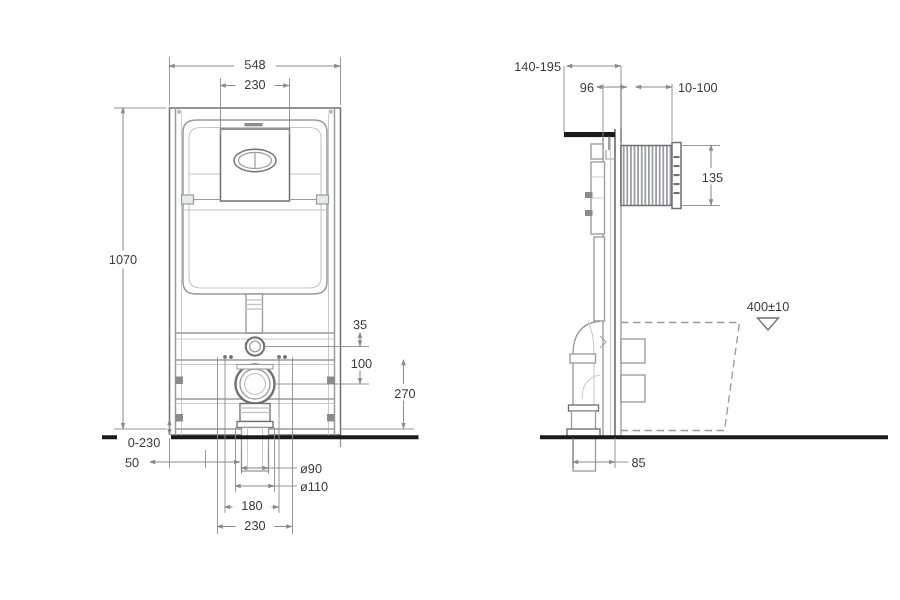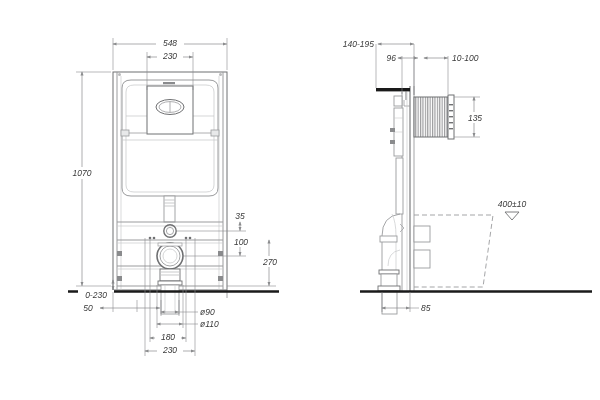--- a/index.html
+++ b/index.html
@@ -1,20 +1,20 @@
 <!DOCTYPE html>
 <html><head>
 <meta charset="utf-8">
 <style>
   html,body{margin:0;padding:0;}
   body{
     width:600px;height:400px;background:#ffffff;overflow:hidden;
     font-family:"Liberation Sans",sans-serif;
   }
-  #stage{position:relative;width:600px;height:388px;font-style:italic;}
+  #stage{position:relative;width:600px;height:388px;}
   svg{display:block;position:absolute;top:0;left:0;}
   .dimtxt{
     font-family:"Liberation Sans",sans-serif;
     font-size:8.5px;fill:#3a3a3a;
   }
   .dimtxt.mid{text-anchor:middle;}
   .dimtxt.start{text-anchor:start;}
   .dimtxt.end{text-anchor:end;}
 </style>
 </head>

